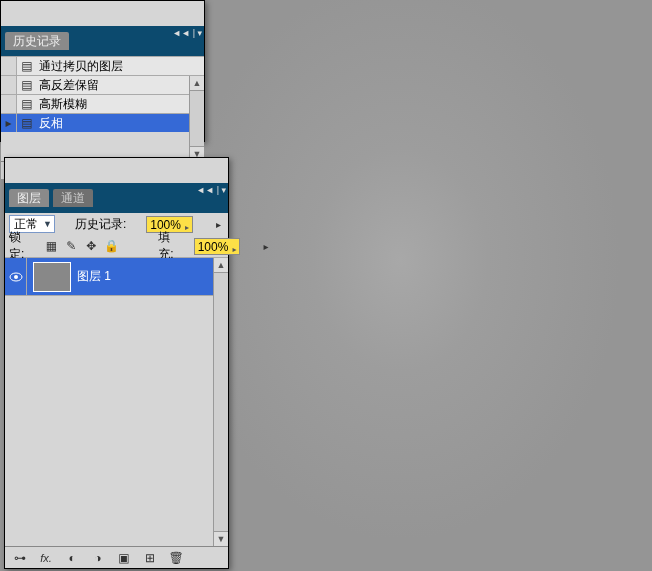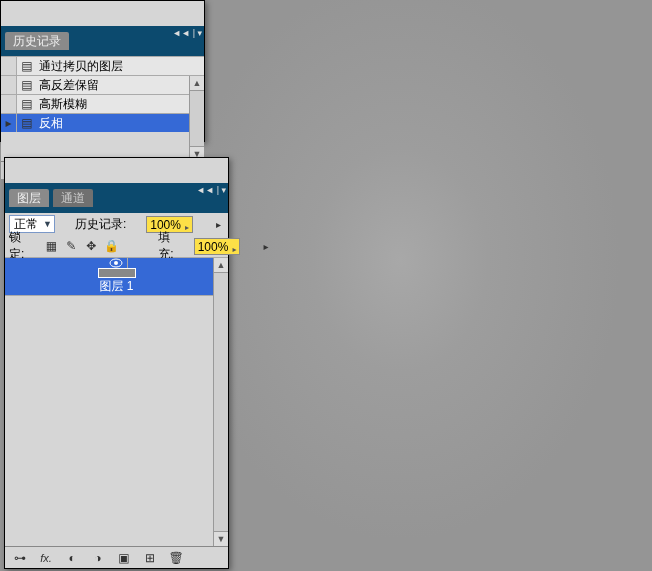--- a/index.html
+++ b/index.html
@@ -116,21 +116,21 @@
     border-bottom: 1px solid #aaa;
     padding: 0;
   }
   .layer-row .eye { width:22px; height:100%; border-right:1px solid #aaa; display:flex; align-items:center; justify-content:center; }
   .layer-row .thumb {
     width:38px; height:30px; margin: 0 6px;
     border:1px solid #555; background:#888;
   }
   .layer-row .thumb.bg { background: linear-gradient(135deg,#d8b080,#a07050); }
   .layer-row .name { flex:1; }
-  .layer-row.sel { background:#3569d6; color:#fff;flex-direction:column; }
+  .layer-row.sel { background:#3569d6; color:#fff; }
   .layer-row.sel .eye { background:#3569d6; }
   .layer-row .lock { width:20px; color:#666; text-align:center; }
   .layer-row.sel .thumb { border-color:#fff; }
   .lay-footer {
     height: 22px; background:#d6d6d6; border-top:1px solid #888;
     display:flex; align-items:center; justify-content:flex-start;
     gap: 12px; padding: 0 8px;
   }
   .scrollbar { position:absolute; right:0; top:0; bottom:0; width:15px; background:#cfcfcf; border-left:1px solid #999;}
   .scrollbar .up, .scrollbar .down { height:15px; display:flex; align-items:center; justify-content:center; font-size:9px; color:#555; background:#ddd;}

